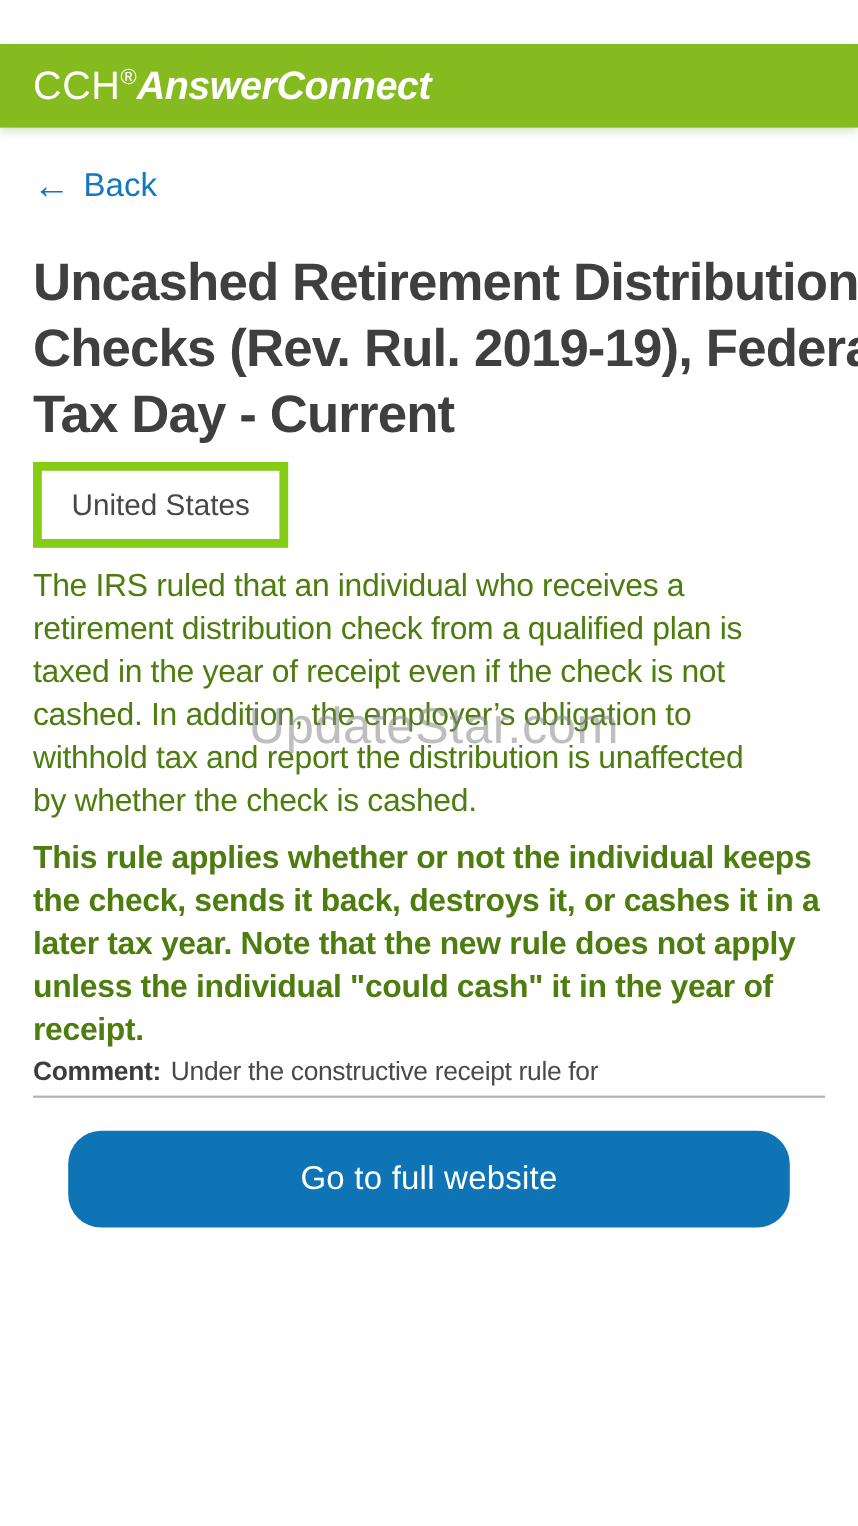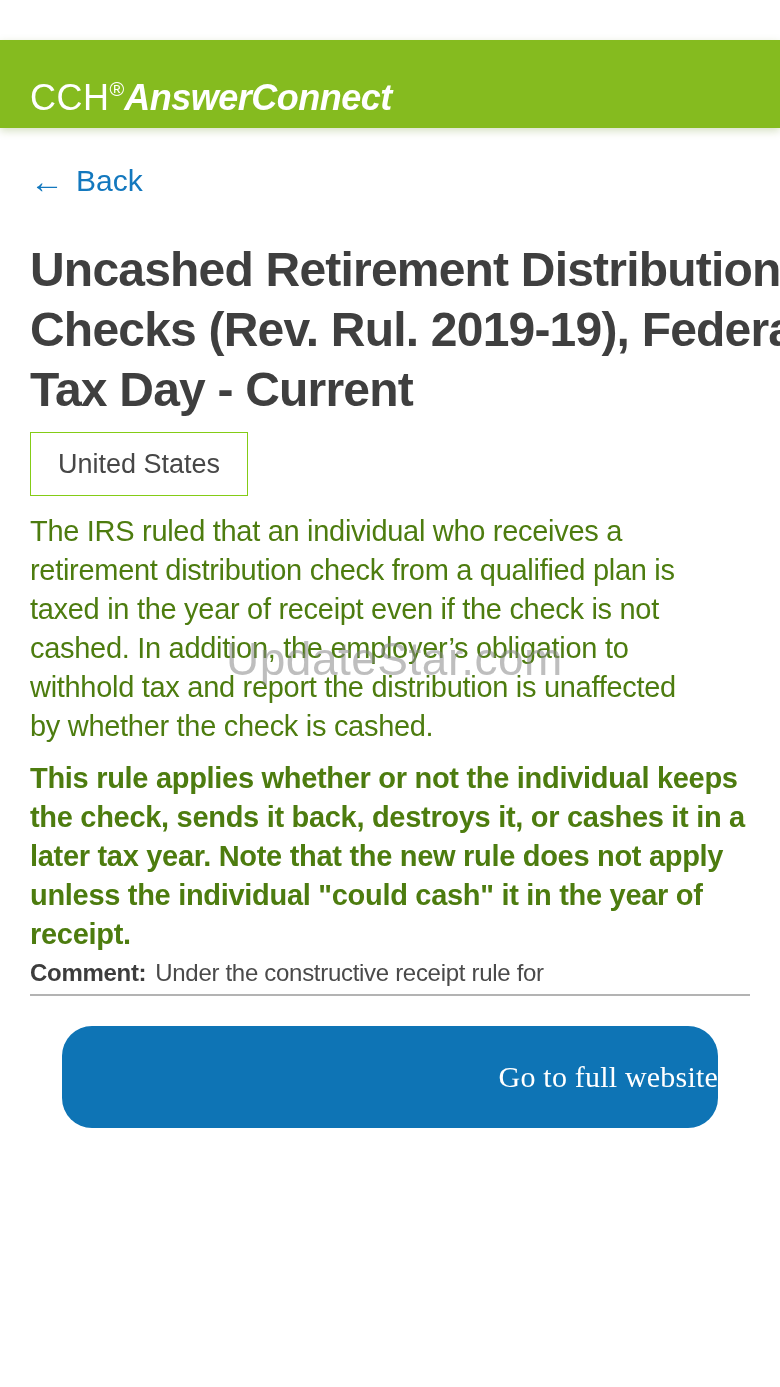--- a/index.html
+++ b/index.html
@@ -4,42 +4,42 @@
 <style>
   * { margin: 0; padding: 0; box-sizing: border-box; }
   html, body { background: #ffffff; }
   body {
     width: 780px; height: 1387px; overflow: hidden; position: relative;
     font-family: "Liberation Sans", "DejaVu Sans", sans-serif;
     -webkit-font-smoothing: antialiased;
   }
   .top-strip { height: 40px; background: #ffffff; }
   .appbar {
-    height: 88px; background: #85bb1f; display: flex; align-items: flex-end;
-    padding: 12px 30px; box-shadow: 0 3px 8px rgba(90,130,20,0.25);
+    height: 76px; background: #85bb1f; display: flex; align-items: center;
+    padding: 0 30px; box-shadow: 0 3px 8px rgba(90,130,20,0.25);
     position: relative; z-index: 2;
   }
   .logo { color: #ffffff; font-size: 36px; line-height: 1; white-space: nowrap; cursor: pointer; }
   .logo-cch { font-weight: 400; letter-spacing: 0.5px; }
   .logo-reg { font-size: 20px; vertical-align: 14px; font-weight: 400; }
   .logo-product { font-weight: 700; font-style: italic; letter-spacing: -0.5px; }
   .content { padding: 0 30px; position: relative; z-index: 1; }
   .back-row { margin-top: 36px; height: 34px; }
   .back {
     display: inline-flex; align-items: center; gap: 12px;
     color: #1378be; font-size: 30px; text-decoration: none; cursor: pointer;
   }
   .back-arrow { font-size: 34px; line-height: 1; }
   h1 {
     margin-top: 42px; font-size: 48px; line-height: 60px; font-weight: 700;
     color: #3f3f3f; letter-spacing: -0.8px; white-space: pre;
   }
   .date { margin-top: 8px; font-size: 28px; line-height: 36px; color: #454545; }
   .badge {
-    display: inline-block; margin-top: 12px; border: 1px solid #84cc16;
+    display: inline-block; margin-top: 12px; border: 8px solid #84cc16;
     padding: 15px 27px; font-size: 27px; line-height: 32px; color: #474747;
     background: #ffffff;
   }
   .body-text {
     margin-top: 16px; font-size: 29px; line-height: 39px; color: #4d7c0f;
     letter-spacing: -0.3px; white-space: pre;
   }
   h2 {
     margin-top: 38px; font-size: 40px; line-height: 60px; font-weight: 700;
     color: #3f3f3f; letter-spacing: -0.8px; white-space: pre;
@@ -51,24 +51,24 @@
   }
   .comment strong { color: #3d3d3d; font-weight: 700; margin-right: 9px; }
   .divider { margin-top: 2px; border-top: 2px solid #b3b3b3; }
   .watermark {
     position: absolute; left: 226px; top: 632px; z-index: 5;
     font-size: 46px; color: #8a8a8a; opacity: 0.55; letter-spacing: 0.5px;
     pointer-events: none; white-space: nowrap;
   }
   .footer { padding: 30px 62px 0; }
   .cta {
-    display: block; width: 100%; height: 102px; border: none; cursor: pointer;
+    display: block; width: 100%; height: 88px; border: none; cursor: pointer;
     background: #0e74b5; color: #ffffff; border-radius: 30px;
-    font-family: Liberation Serif, serif;
-    font-size: 30px; letter-spacing: 0.2px; text-align: right;
+    font-family: Liberation Sans, sans-serif;
+    font-size: 30px; letter-spacing: 0.2px;
   }
 </style>
 </head>
 <body>
 
 <div class="top-strip"></div>
 
 <header class="appbar">
   <div class="logo">
     <span class="logo-cch">CCH</span><span class="logo-reg">®</span><span class="logo-product">AnswerConnect</span>

